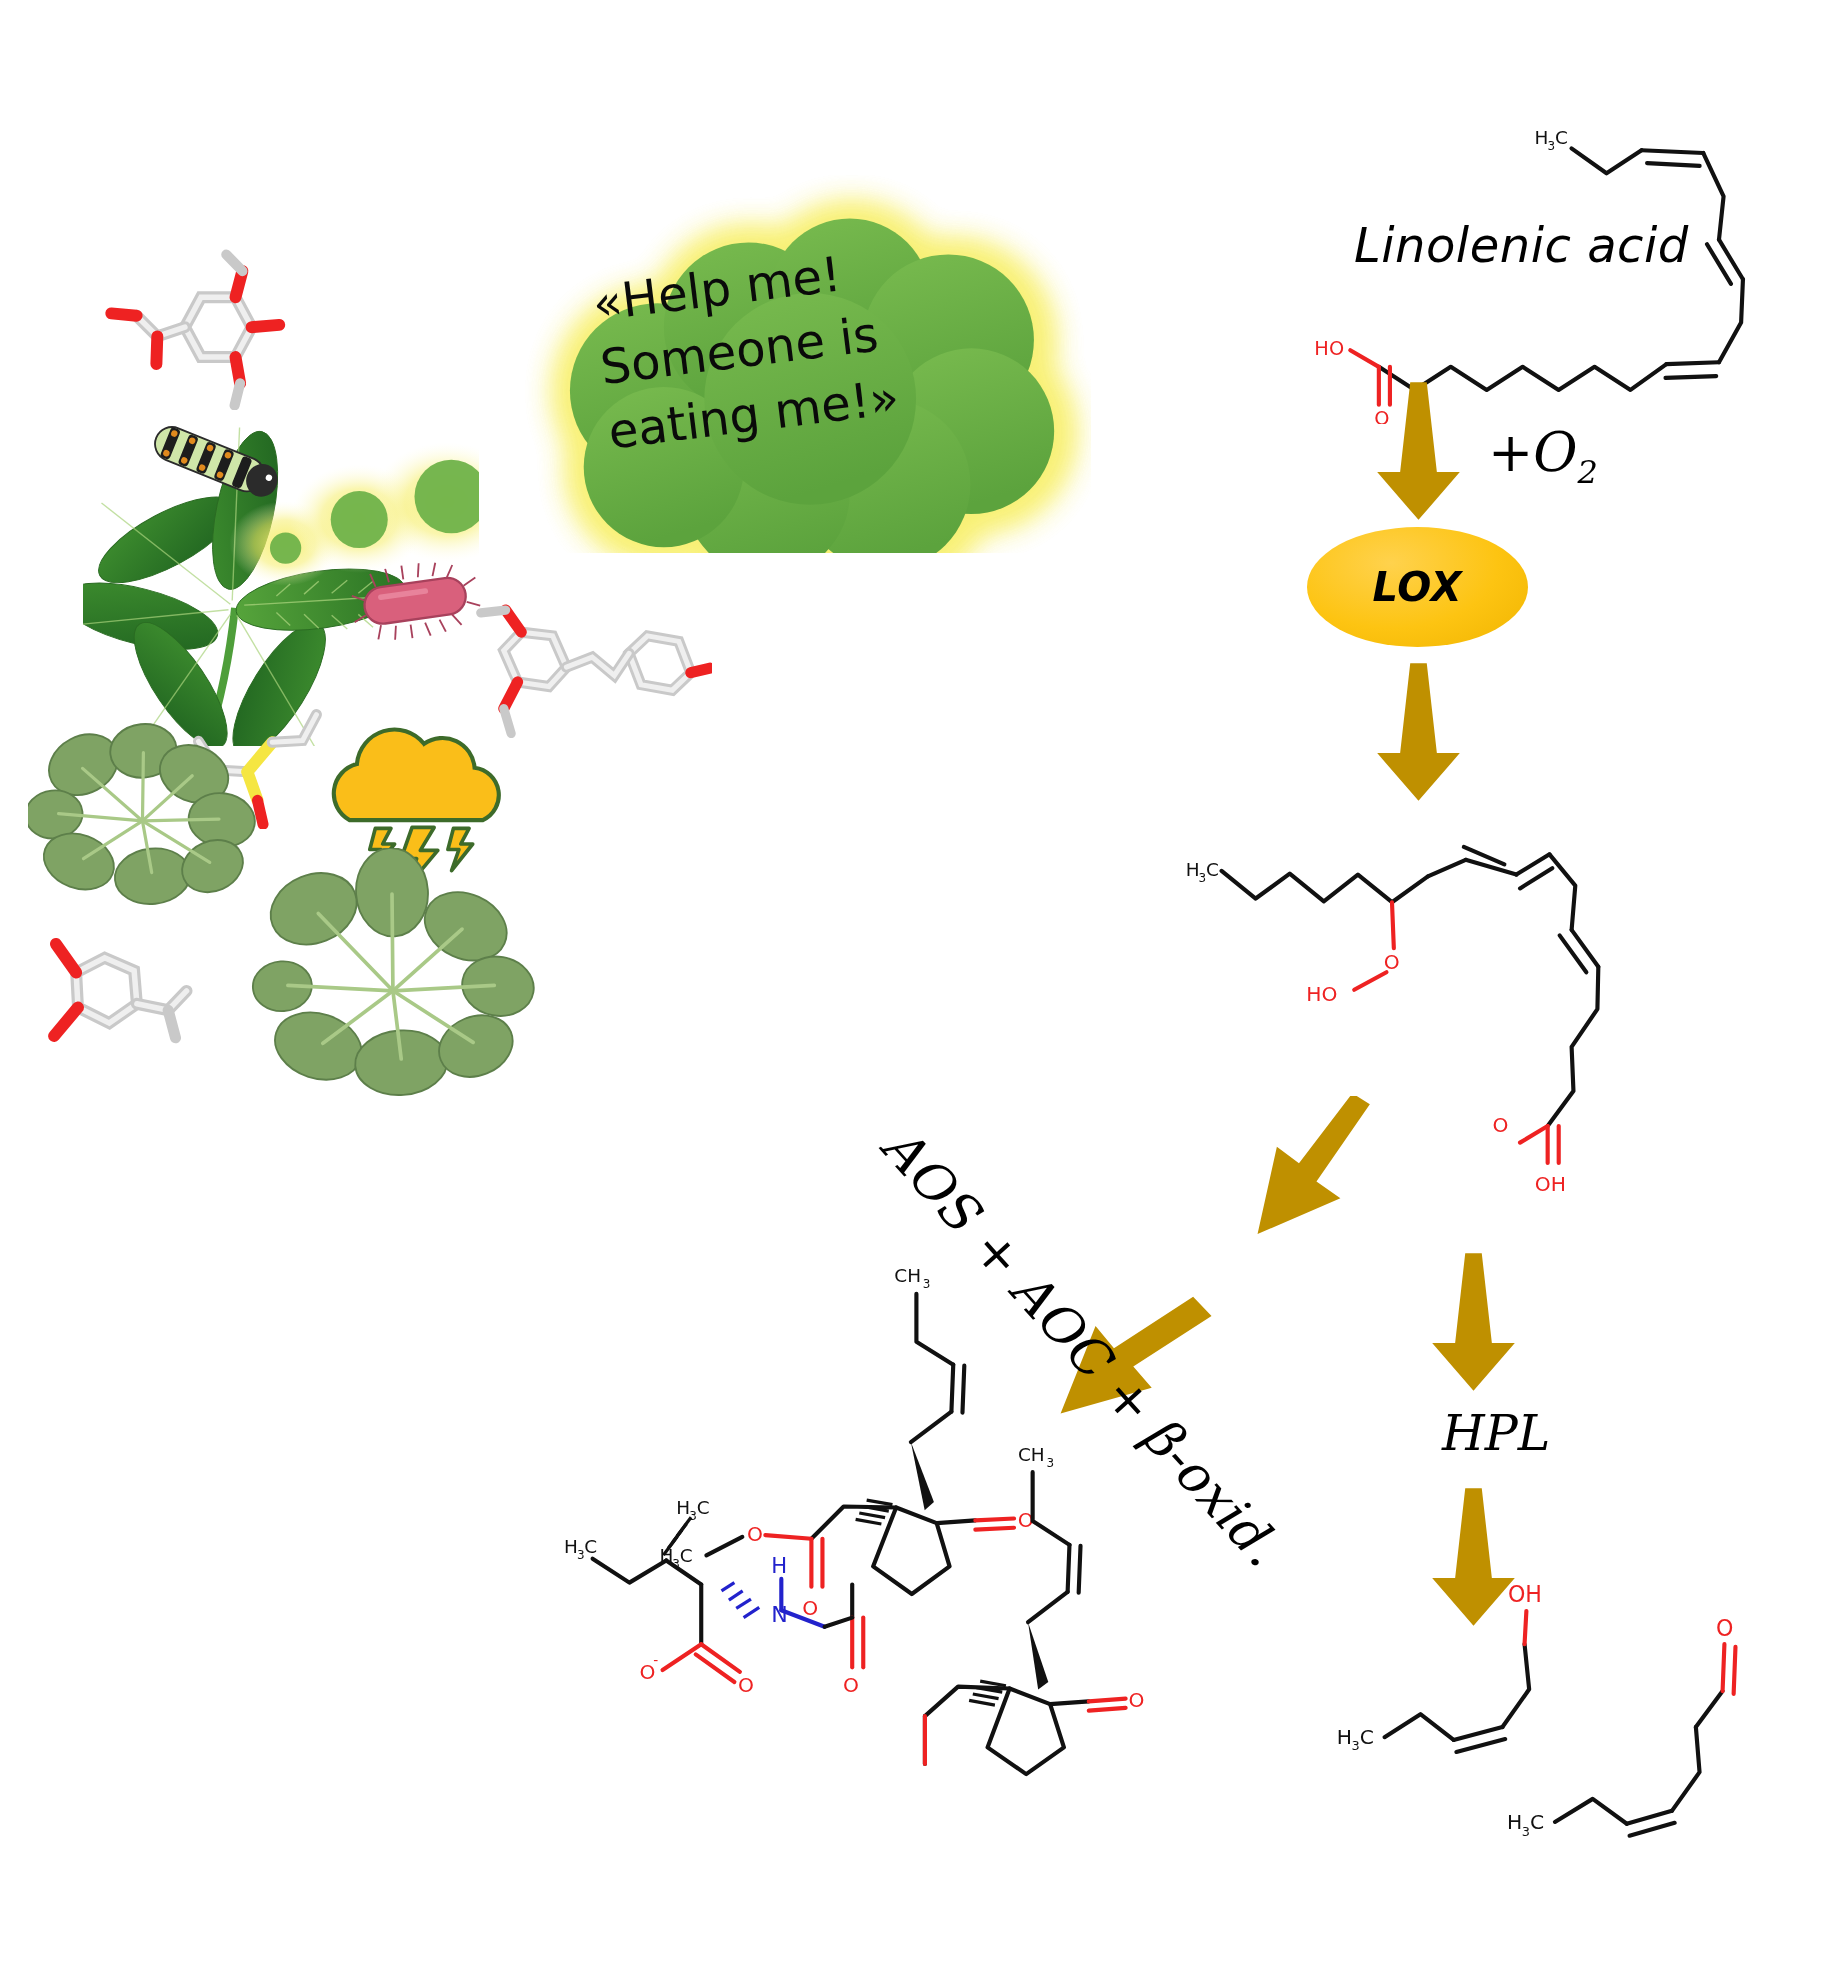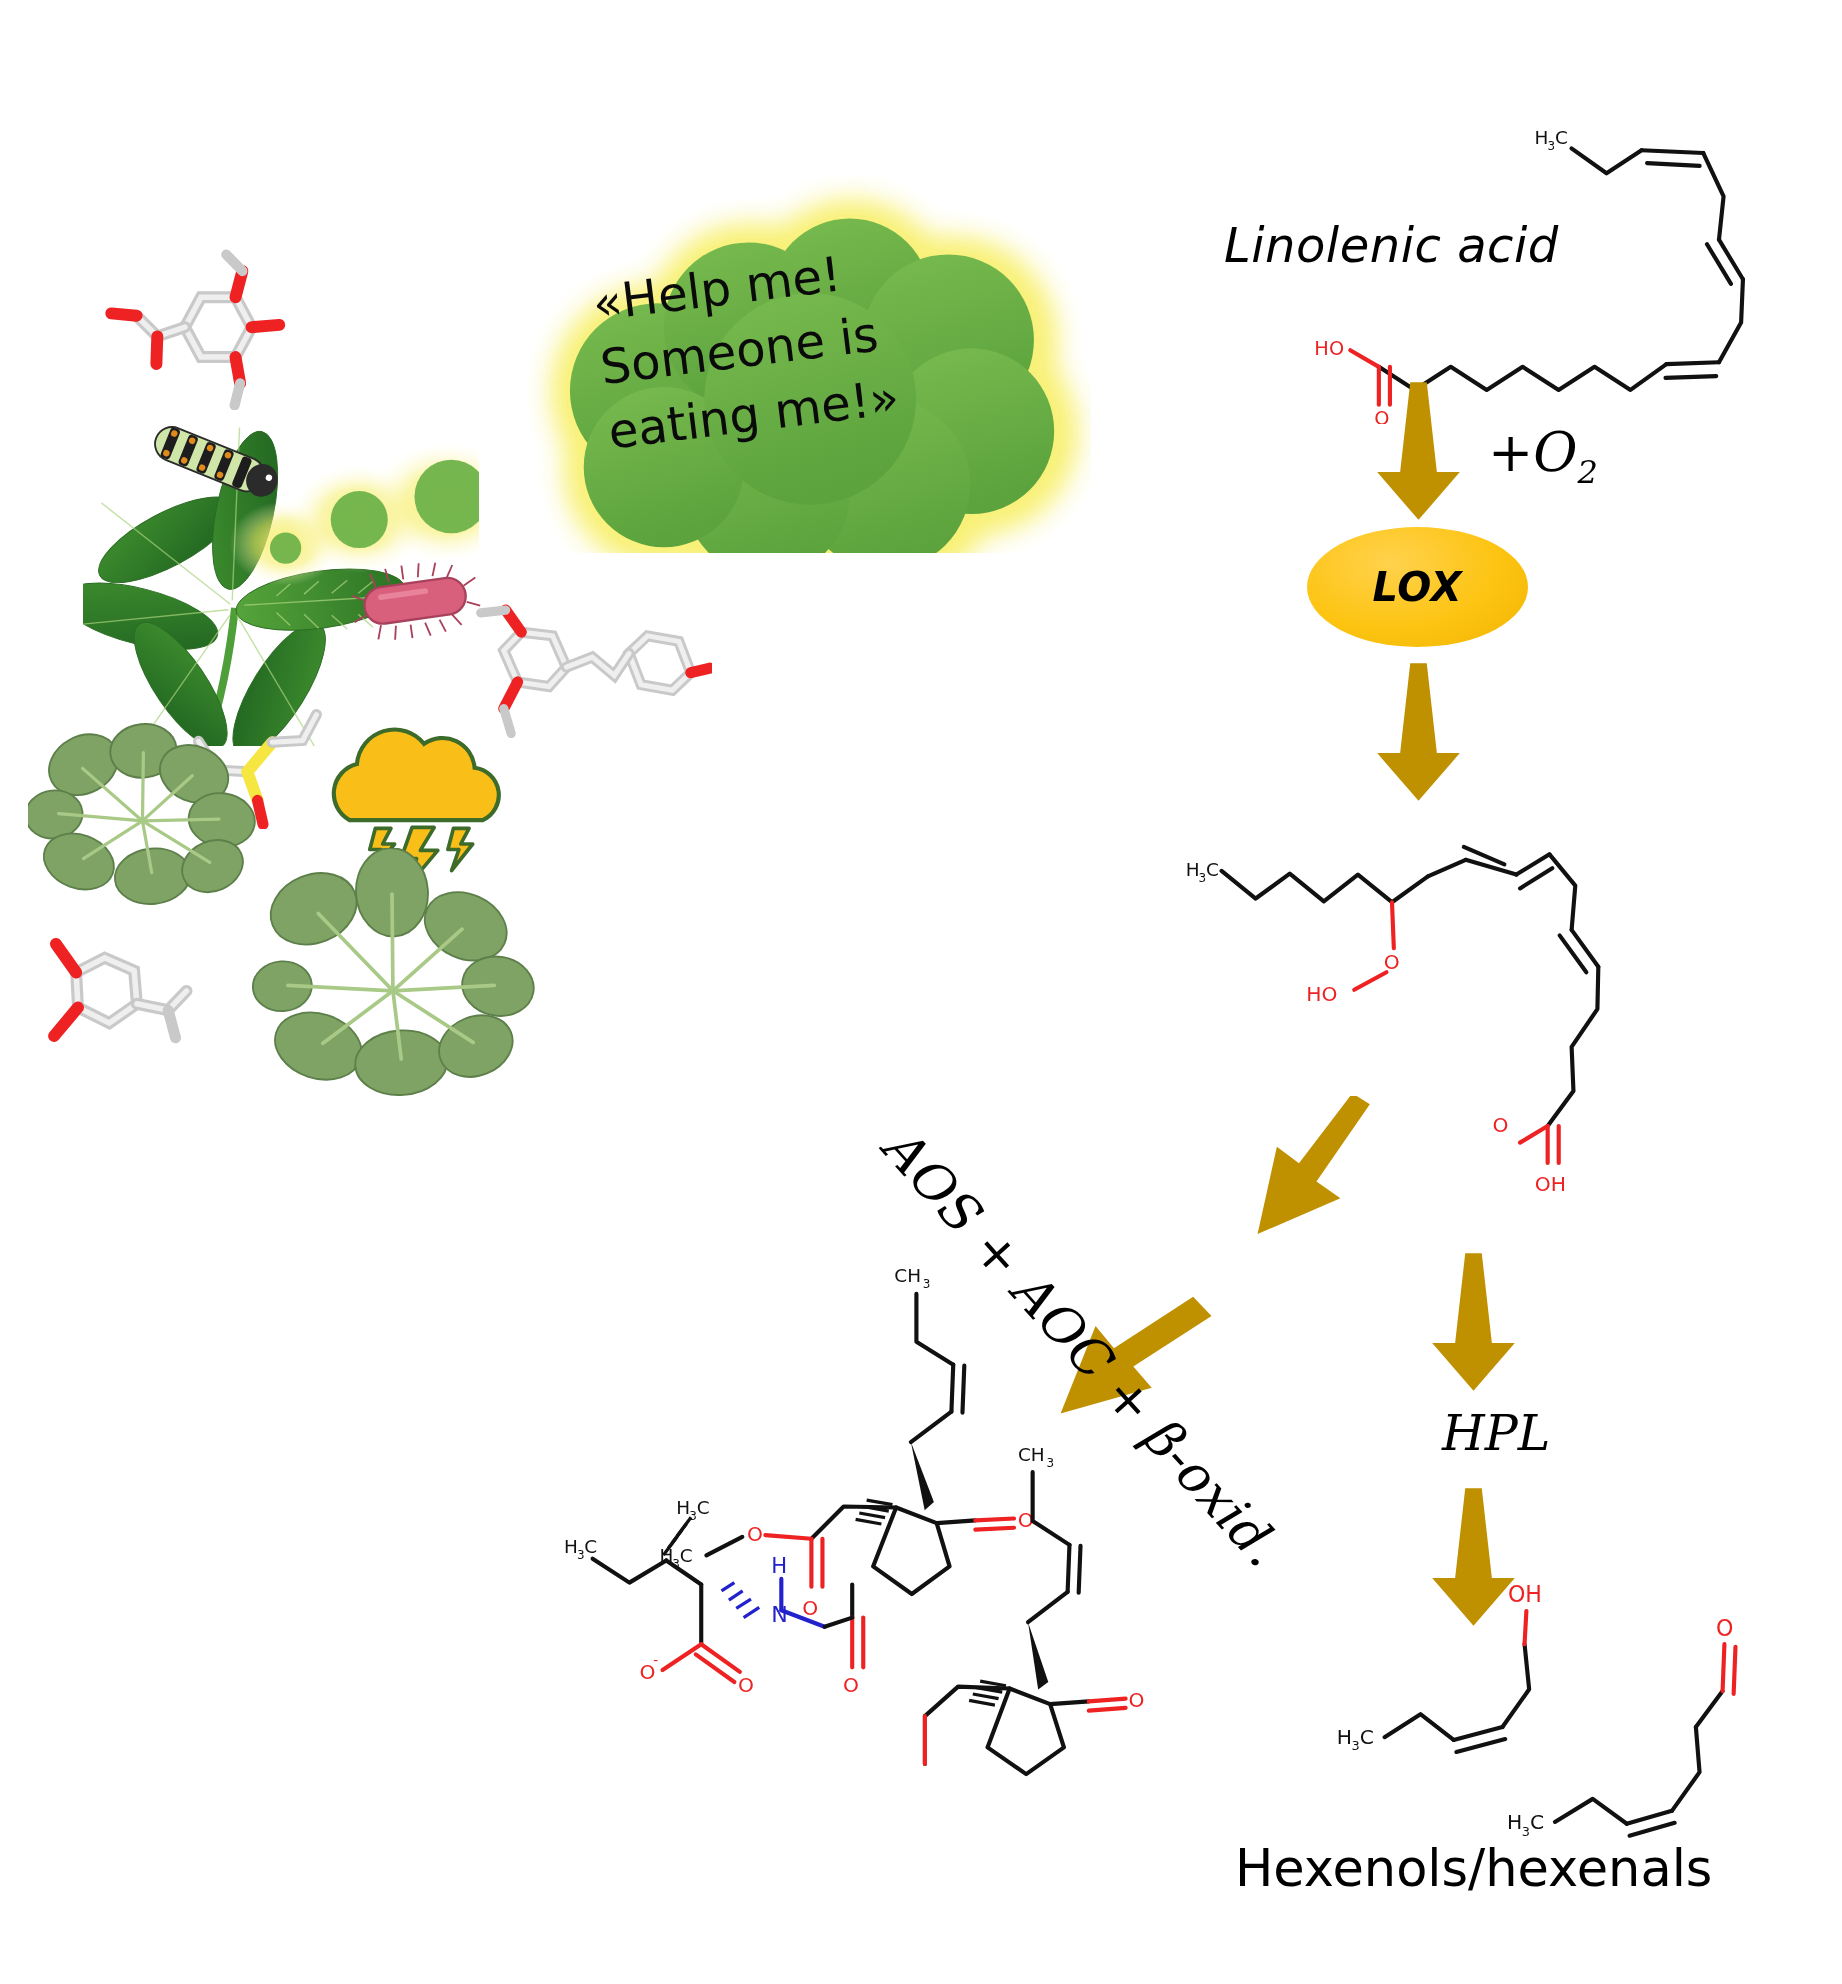--- a/index.html
+++ b/index.html
@@ -355,21 +355,21 @@
         <path d="M386 566 L386 648"></path>
       </g>
       <text x="700" y="82" font-family="'DejaVu Sans',sans-serif" font-size="40" fill="#111">H</text>
       <text x="728" y="95" font-family="'DejaVu Sans',sans-serif" font-size="26" fill="#111">3</text>
       <text x="744" y="82" font-family="'DejaVu Sans',sans-serif" font-size="40" fill="#111">C</text>
       <text x="222" y="540" font-family="'DejaVu Sans',sans-serif" font-size="42" fill="#ee2222">HO</text>
       <text x="352" y="692" font-family="'DejaVu Sans',sans-serif" font-size="42" fill="#ee2222">O</text>
     </svg>
   </div>
 
-  <div class="abs label-mol" style="left:1224px;top:217px;font-size:48px;">Linolenic acid</div>
+  <div class="abs label-mol" style="left:1354px;top:217px;font-size:48px;">Linolenic acid</div>
 
   <div class="abs" style="left:1368px;top:382px;width:101px;height:138px;">
     <svg width="101" height="138" viewBox="0 0 220 300">
       <path d="M92 0 L128 0 L150 196 L200 196 L110 300 L20 196 L70 196 Z" fill="#BF9000"></path>
     </svg>
   </div>
 
   <div class="abs" style="left:1488px;top:401px;font-size:54px;font-family:'DejaVu Serif',serif;font-style:italic;color:#000;margin-top:20px;">
     <span>+O</span><sub style="font-size:32px;">2</sub>
   </div>
@@ -601,16 +601,15 @@
       <text x="142" y="466" font-family="'DejaVu Sans',sans-serif" font-size="44" fill="#111">C</text>
       <text x="464" y="158" font-family="'DejaVu Sans',sans-serif" font-size="48" fill="#ee2222">OH</text>
       <text x="462" y="652" font-family="'DejaVu Sans',sans-serif" font-size="44" fill="#111">H</text>
       <text x="494" y="666" font-family="'DejaVu Sans',sans-serif" font-size="28" fill="#111">3</text>
       <text x="512" y="652" font-family="'DejaVu Sans',sans-serif" font-size="44" fill="#111">C</text>
       <text x="916" y="232" font-family="'DejaVu Sans',sans-serif" font-size="48" fill="#ee2222">O</text>
     </svg>
   </div>
 
 
-  <div class="abs label-bottom" style="left:1235px;top:1839px;font-size:51px;">Hexenols/hexenals</div>
 
 </div>
 
 
 </body></html>

